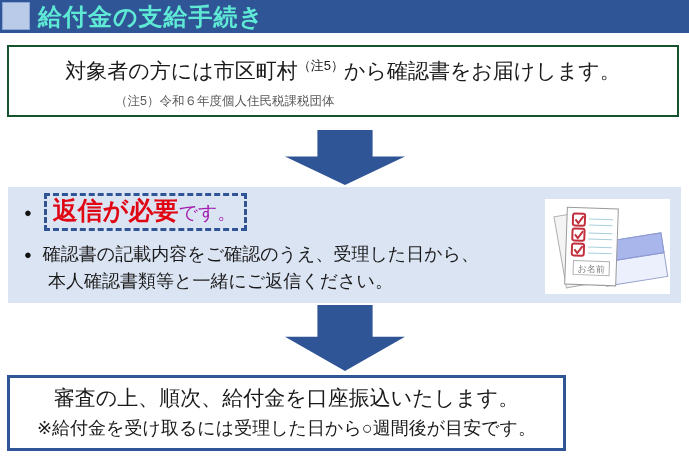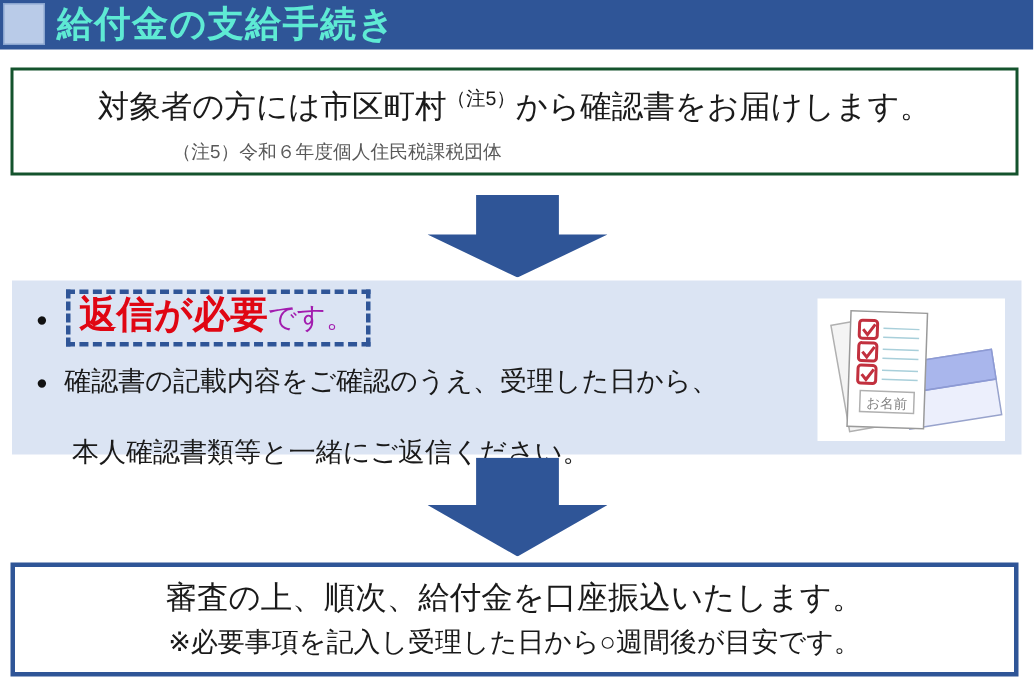--- a/index.html
+++ b/index.html
@@ -23,32 +23,32 @@
   .arrow1{left:285px;top:130px;width:120px;height:55px;}
   .arrow2{left:285px;top:305px;width:120px;height:66px;}
 
   
   .box2{position:absolute;left:8px;top:187px;width:673px;height:116px;background:#dbe4f3;}
   .b-row{position:absolute;display:flex;align-items:center;white-space:nowrap;color:#1a1a1a;}
   .b-dot{font-size:13px;color:#111;margin-right:11px;}
   .b-text{font-size:18px;letter-spacing:0px;}
   .row1{left:16px;top:2px;height:46px;}
   .row2{left:16px;top:53px;height:28px;}
-  .row3{left:40px;top:100px;height:28px;text-align:center;}
+  .row3{left:40px;top:80px;height:28px;text-align:center;}
   .dashed-box{display:inline-block;border:3px dashed #2f5597;background:transparent;
     padding:1px 8px 3px 6px;margin-left:1px;line-height:1.1;}
   .hl-red{color:#e00613;font-size:25px;font-weight:bold;text-decoration-thickness:2px;text-underline-offset:3px;}
   .hl-suffix{color:#a21caf;font-size:19px;}
 
   
   .illus{position:absolute;left:537px;top:12px;width:125px;height:95px;background:#ffffff;}
   .illus svg{display:block;}
 
   
-  .box3{position:absolute;left:7px;top:375px;width:672px;height:76px;background:#ffffff;border:3px solid #2f5597;box-sizing:border-box;}
+  .box3{position:absolute;left:7px;top:375px;width:559px;height:76px;background:#ffffff;border:3px solid #2f5597;box-sizing:border-box;}
   .box3-line1{position:absolute;left:0;right:0;top:6px;text-align:center;font-size:21px;color:#1a1a1a;white-space:nowrap;}
   .box3-line2{position:absolute;left:0;right:0;top:38px;text-align:center;font-size:18px;color:#1a1a1a;white-space:nowrap;}
   .u{text-underline-offset:3px;}
 </style>
 </head>
 <body>
 
 <div id="canvas">
 
   <div class="header">
@@ -121,17 +121,17 @@
         </g>
       </svg>
     </div>
   </div>
 
   <div class="down-arrow arrow2"></div>
 
   <div class="box3">
     <div class="box3-line1">審査の上、順次、給付金を口座振込いたします。</div>
     <div class="box3-line2">
-      <span>※必要事項を記入し</span><span class="u">受理した日から○週間後</span><span>が目安です。</span>
+      <span>※給付金を受け取るには</span><span class="u">受理した日から○週間後</span><span>が目安です。</span>
     </div>
   </div>
 
 </div>
 
 </body></html>

